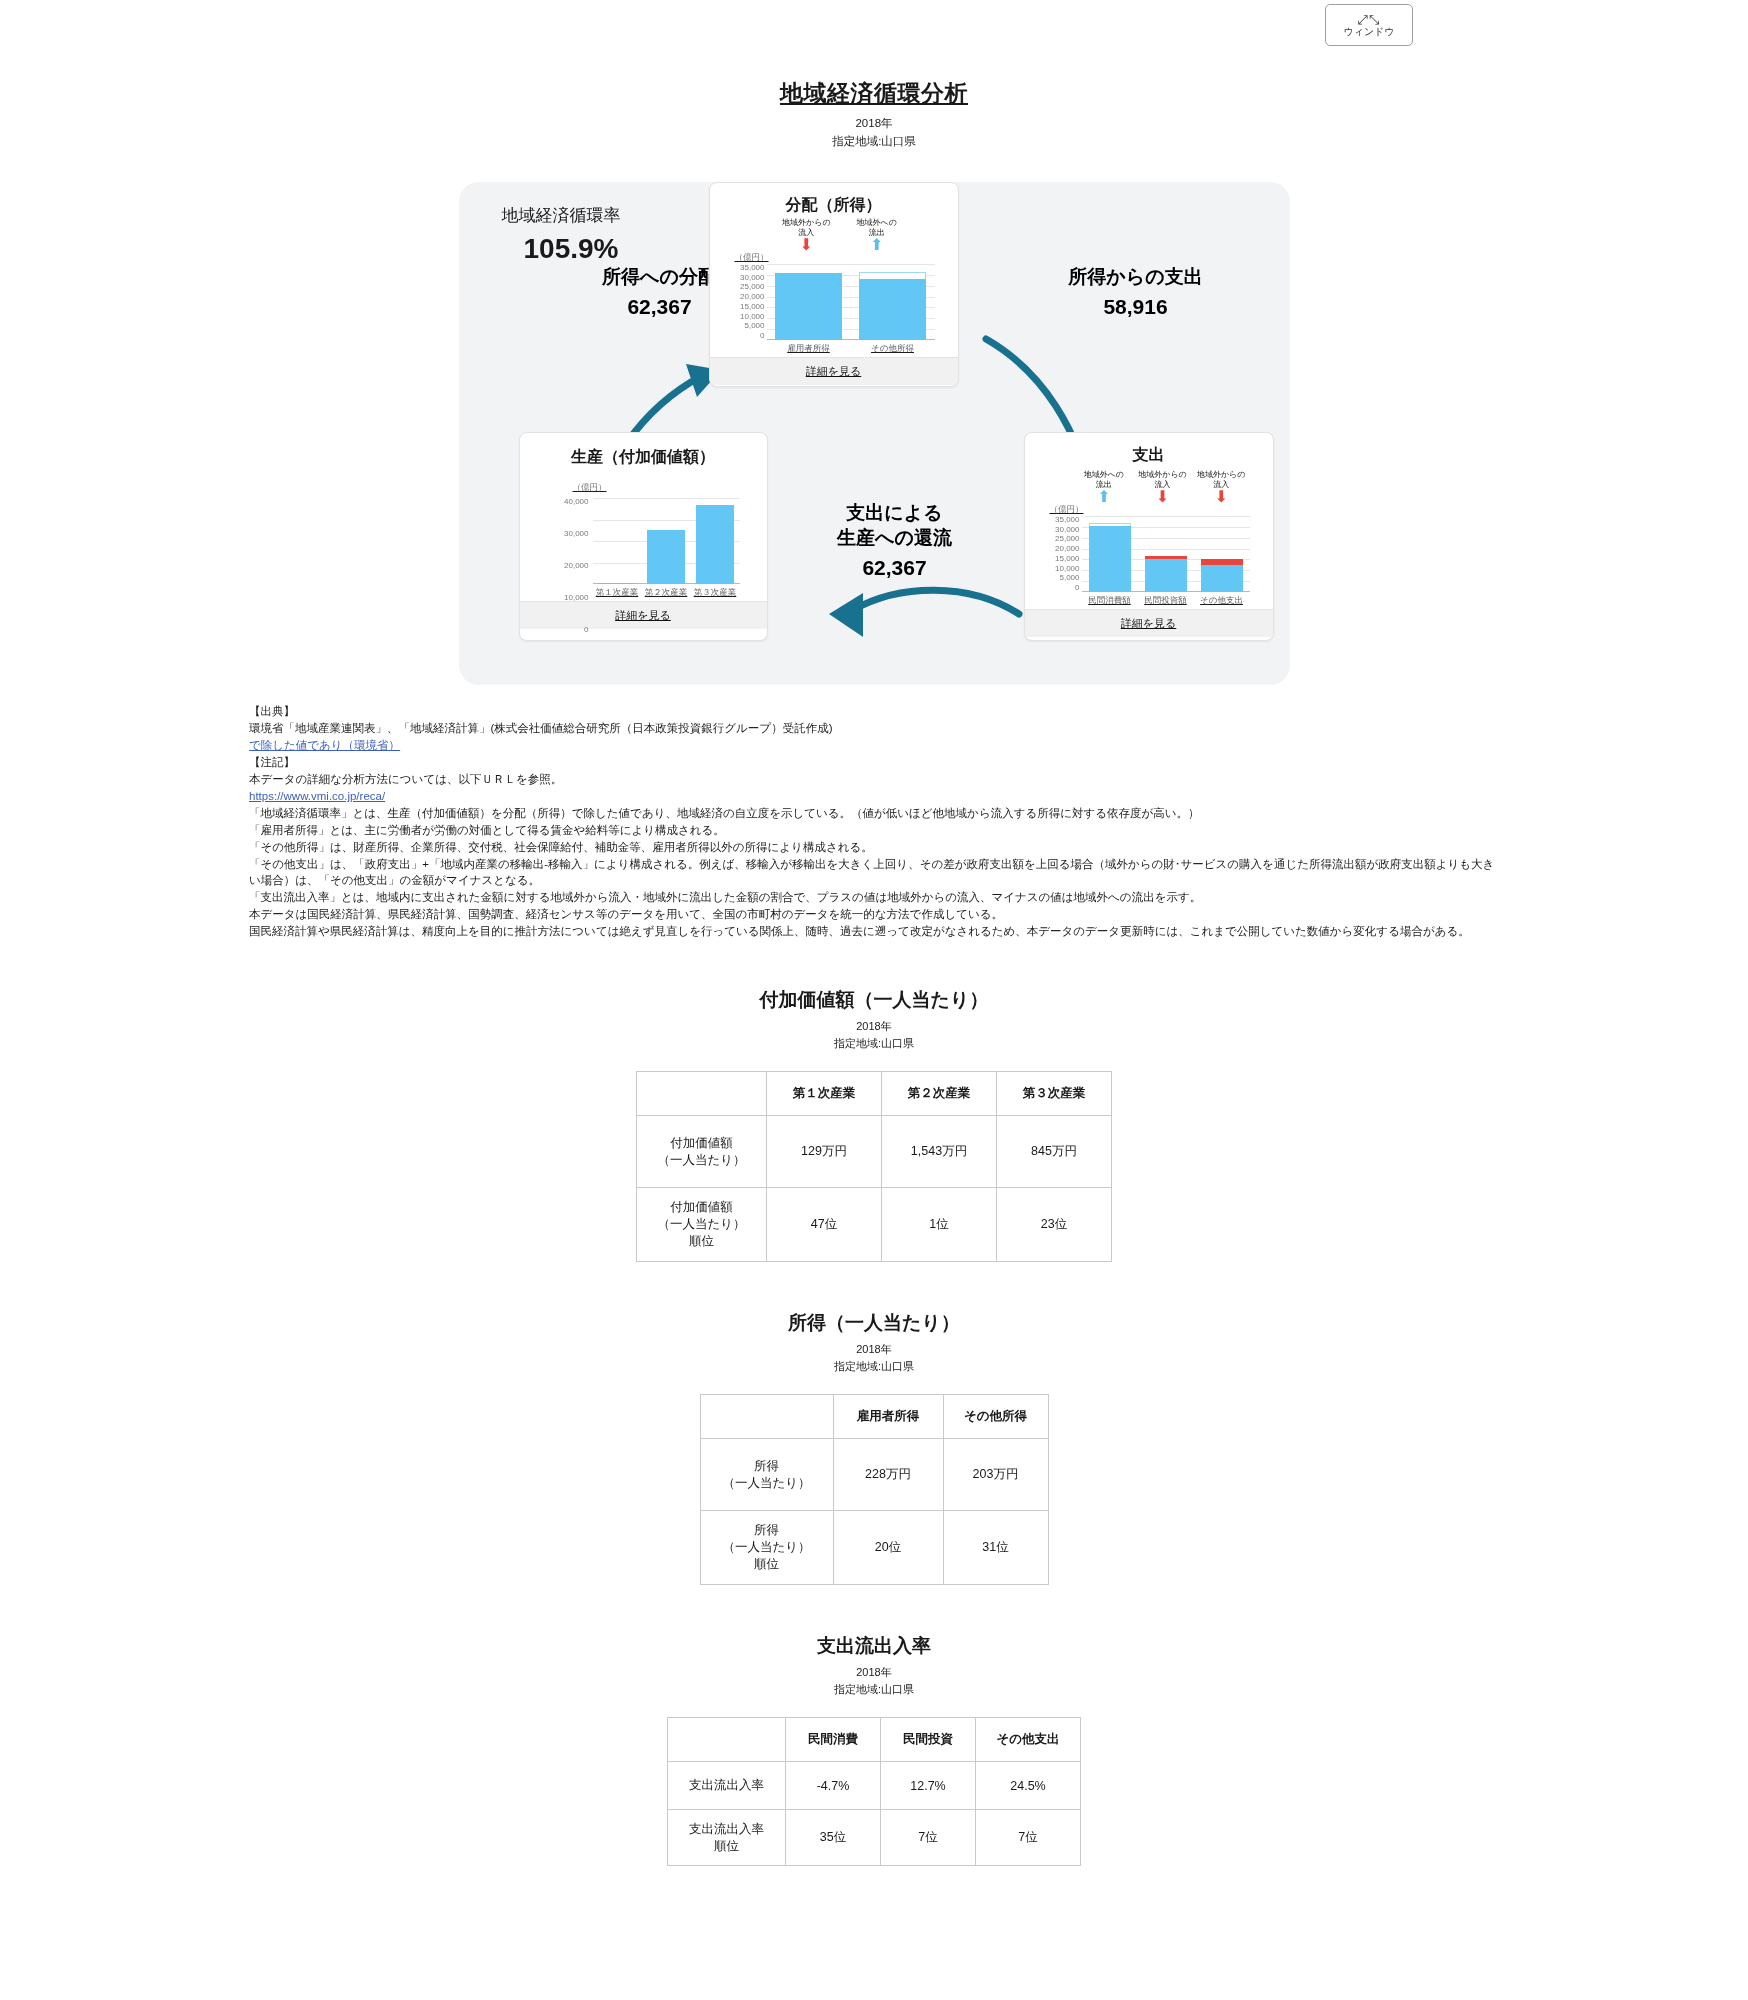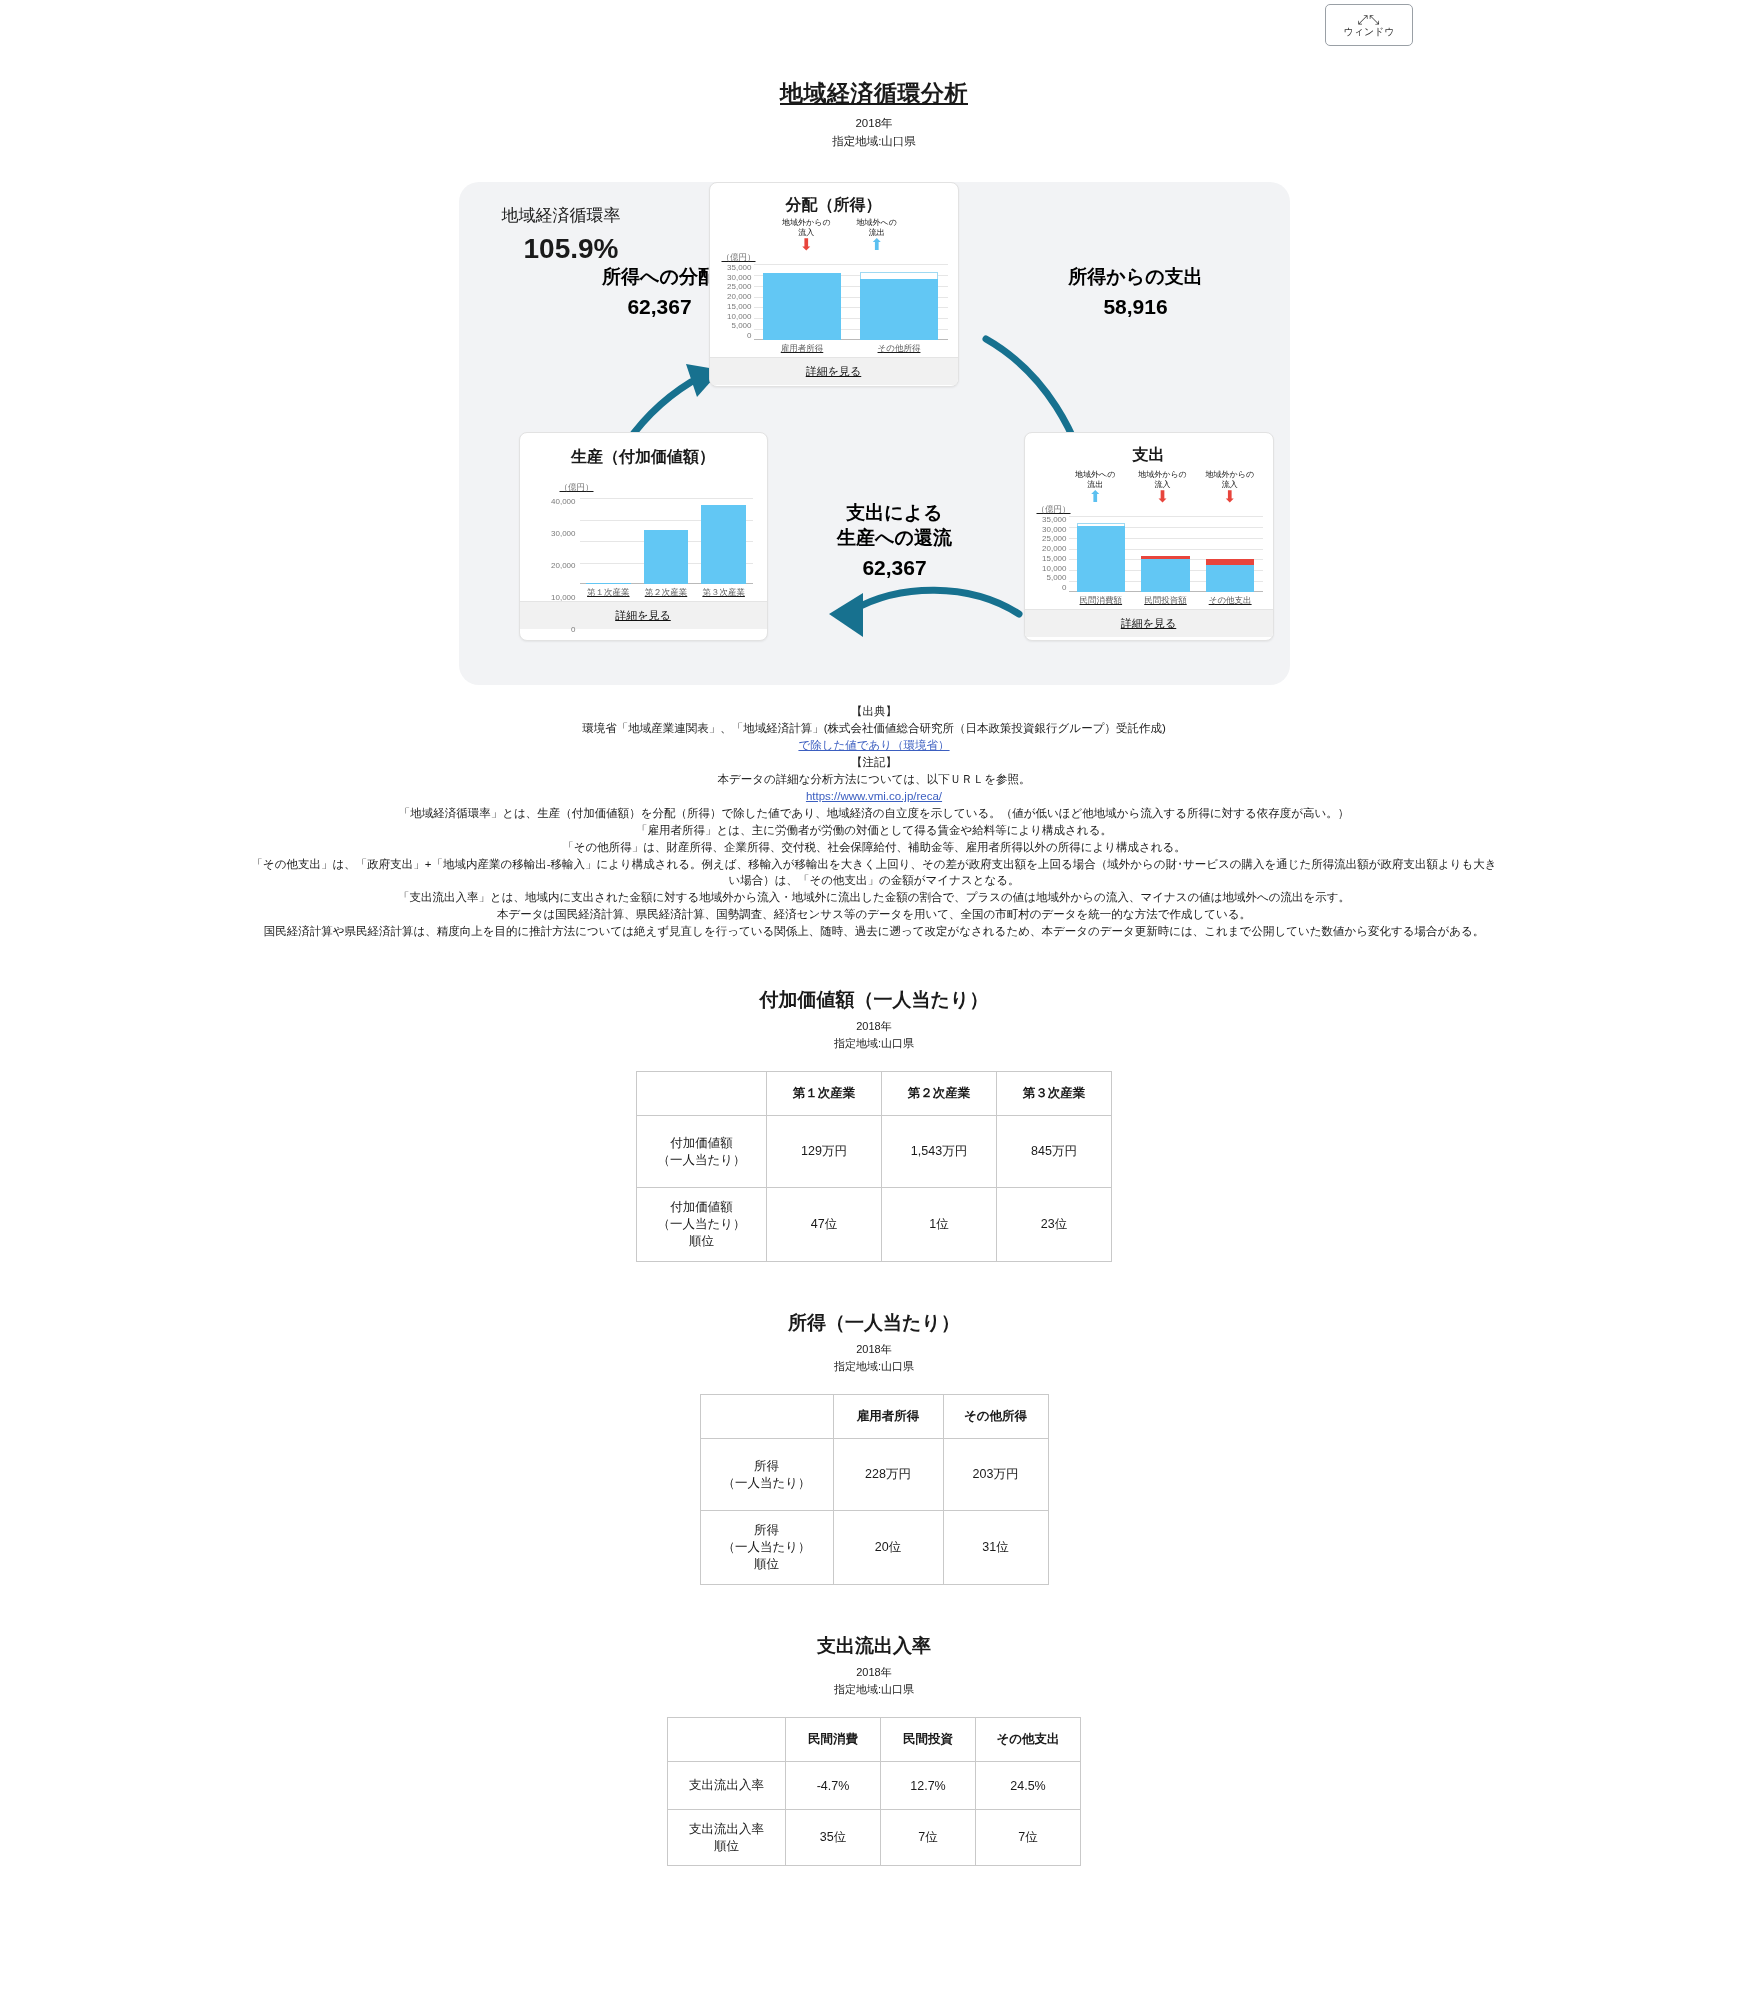--- a/index.html
+++ b/index.html
@@ -56,21 +56,21 @@
 
   
   .card {
     position: absolute;
     background: #ffffff;
     border: 1px solid #e2e2e2;
     border-radius: 8px;
     box-shadow: 0 1px 2px rgba(0,0,0,.06);
     overflow: hidden;
   }
-  .card-body { padding: 8px 6px 2px; }
+  .card-body { padding: 8px 19px 2px; }
   .card-title { text-align: center; font-size: 16px; font-weight: 700; margin: 4px 0 2px; }
   .card-foot {
     background: #f1f1f1; border-top: 1px solid #e4e4e4;
     text-align: center; font-size: 11px; padding: 6px 0; color: #111;
   }
   .card-foot span { text-decoration: underline; cursor: pointer; }
 
   .card-dist  { left: 250px; top: 0px;   width: 250px; height: 205px; }
   .card-prod  { left: 60px;  top: 250px; width: 249px; height: 209px; }
   .card-exp   { left: 565px; top: 250px; width: 250px; height: 209px; }
@@ -109,21 +109,21 @@
     display: flex; justify-content: space-around;
     margin-left: 38px; margin-right: 4px; margin-top: 3px;
   }
   .xlabels div { font-size: 8.5px; color: #5a5a5a; text-align: center; }
 
   
   .notes {
     width: 1250px; margin: 18px auto 0;
     font-size: 11.5px; line-height: 16px; color: #1a1a1a;
   }
-  .notes p { margin: 0 0 1px; text-align: center; }
+  .notes p { margin: 0 0 1px; }
   .notes a { color: #3b5ec0; text-decoration: underline; }
 
   
   .stat { margin-top: 48px; text-align: center; }
   .stat h2 { margin: 0; font-size: 19px; font-weight: 700; }
   .stat .s1 { font-size: 11px; margin-top: 6px; }
   .stat .s2 { font-size: 11px; margin-top: 2px; }
   table.dt {
     margin: 20px auto 0; border-collapse: collapse;
   }

